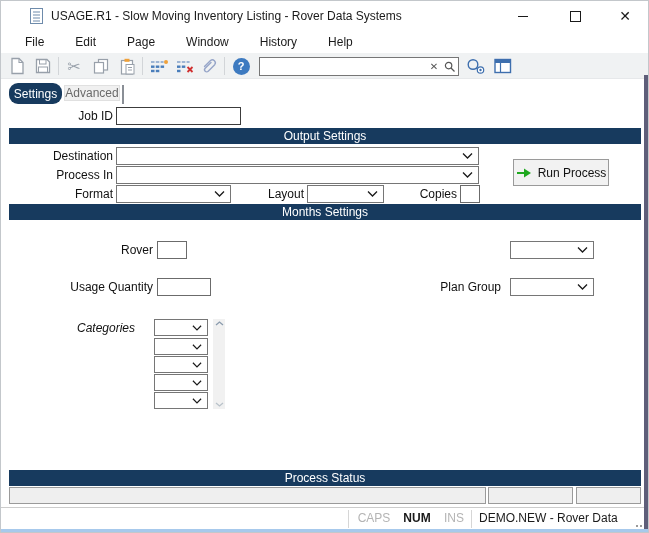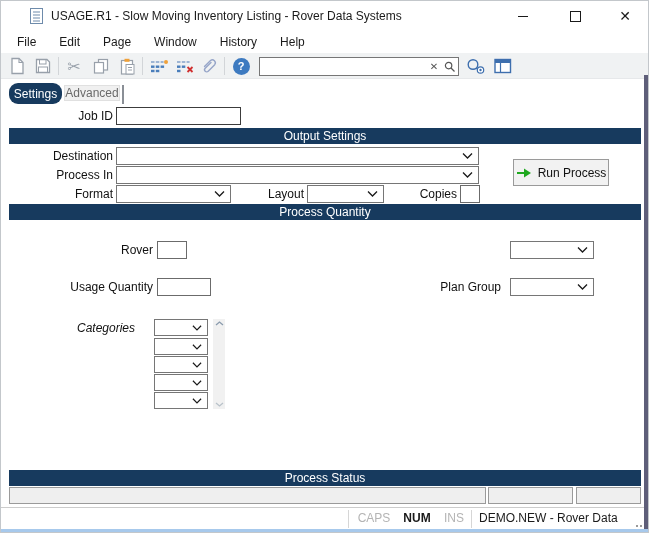--- a/index.html
+++ b/index.html
@@ -10,21 +10,21 @@
   }
   
   .titlebar { position:absolute; left:0; top:0; width:100%; height:30px; background:#fff; }
   .title-text { position:absolute; left:50px; top:0; height:30px; line-height:30px; font-size:12px; color:#1a1a1a; white-space:nowrap; }
   .winbtn { position:absolute; top:0; width:36px; height:30px; display:flex; align-items:center; justify-content:center; color:#1a1a1a; cursor:default; }
   .min-glyph { width:10px; height:1px; background:#1a1a1a; }
   .max-glyph { width:9px; height:9px; border:1px solid #1a1a1a; }
   .close-glyph { font-size:14px; line-height:14px; }
   
   .menubar { position:absolute; left:0; top:30px; width:100%; height:22px; background:#fff; display:flex; align-items:center; padding-left:13px; gap:17px; box-sizing:border-box; }
-  .menu-item { font-size:12px; color:#1a1a1a; padding:0 3px; }
+  .menu-item { font-size:12px; color:#1a1a1a; padding:0 3px;margin-left:8px; }
   
   .toolbar { position:absolute; left:0; top:52px; width:100%; height:26px; background:#f0f2f3; border-bottom:1px solid #e6e8ea; box-sizing:border-box; }
   .tbtn { position:absolute; top:2px; width:22px; height:22px; display:flex; align-items:center; justify-content:center; }
   .tsep { position:absolute; top:4px; width:1px; height:18px; background:#d2d5d8; }
   .searchbox { position:absolute; left:258px; top:56px; width:200px; height:19px; background:#fff; border:1px solid #767676; box-sizing:border-box; display:flex; align-items:center; }
   .searchbox input { flex:1; min-width:0; border:none; outline:none; height:15px; font:12px "Liberation Sans",sans-serif; padding:0 4px; }
   .sb-ico { width:16px; display:flex; align-items:center; justify-content:center; font-size:10px; color:#555; }
   .helpdot { width:17px; height:17px; border-radius:50%; background:#3d7ac0; color:#fff; font-size:11px; font-weight:bold; display:flex; align-items:center; justify-content:center; }
   .cuticon { font-size:16px; color:#98a0aa; }
   
@@ -220,21 +220,21 @@
   <input class="tinput" style="left: 459px; top: 184px; width: 20px;" value="">
 
   <div class="runbtn">
     <svg width="16" height="12" viewBox="0 0 16 12">
       <line x1="1" y1="6" x2="9" y2="6" stroke="#1fa81f" stroke-width="2"></line>
       <polygon points="8,1.5 15,6 8,10.5" fill="#1fa81f"></polygon>
     </svg>
     <span>Run Process</span>
   </div>
 
-  <div class="bar" style="top:203px;">Process Quantity</div>
+  <div class="bar" style="top:203px;">Months Settings</div>
 
   <div class="lbl" style="left:52px;top:240px;width:100px;">Rover</div>
   <input class="tinput" style="left: 156px; top: 240px; width: 30px;" value="">
 
   <div class="combo" style="left:509px;top:240px;width:84px;">
     <svg width="11" height="6" viewBox="0 0 11 6">
         <polyline points="1,0.5 5.5,5 10,0.5" fill="none" stroke="#1a1a1a" stroke-width="1.3"></polyline>
       </svg>
   </div>
 

